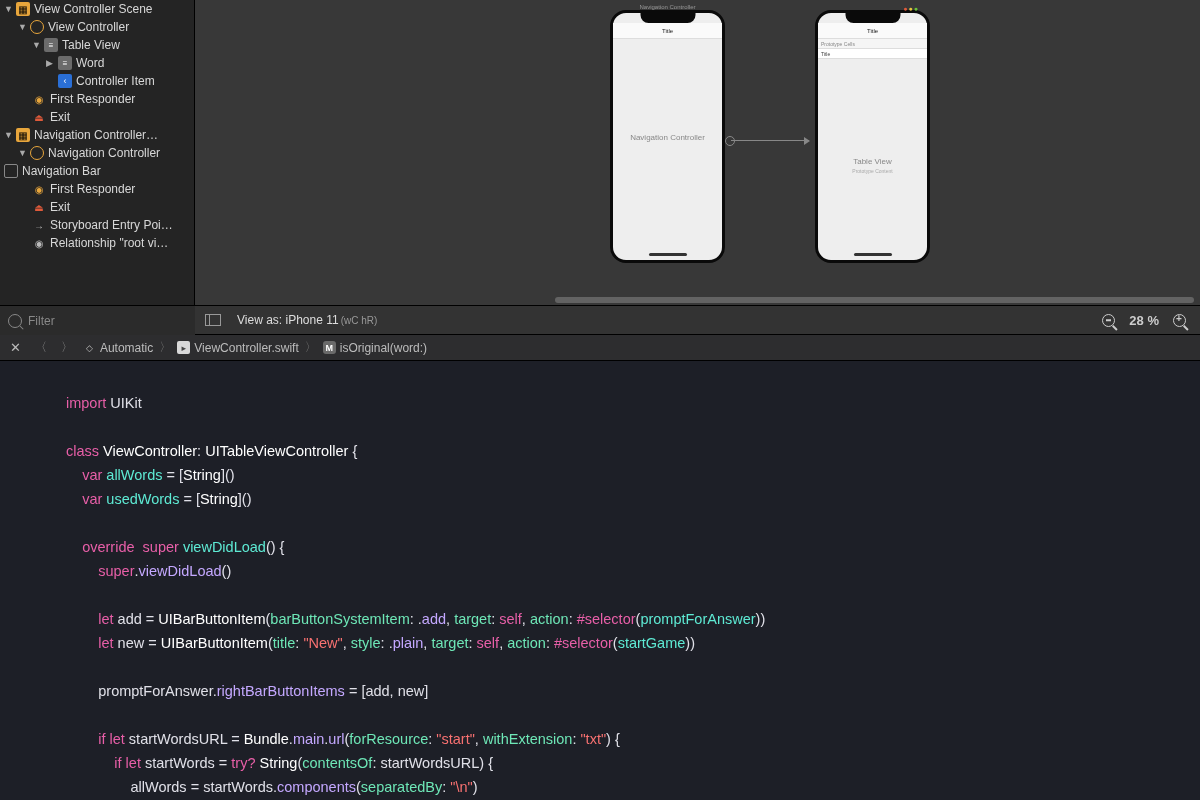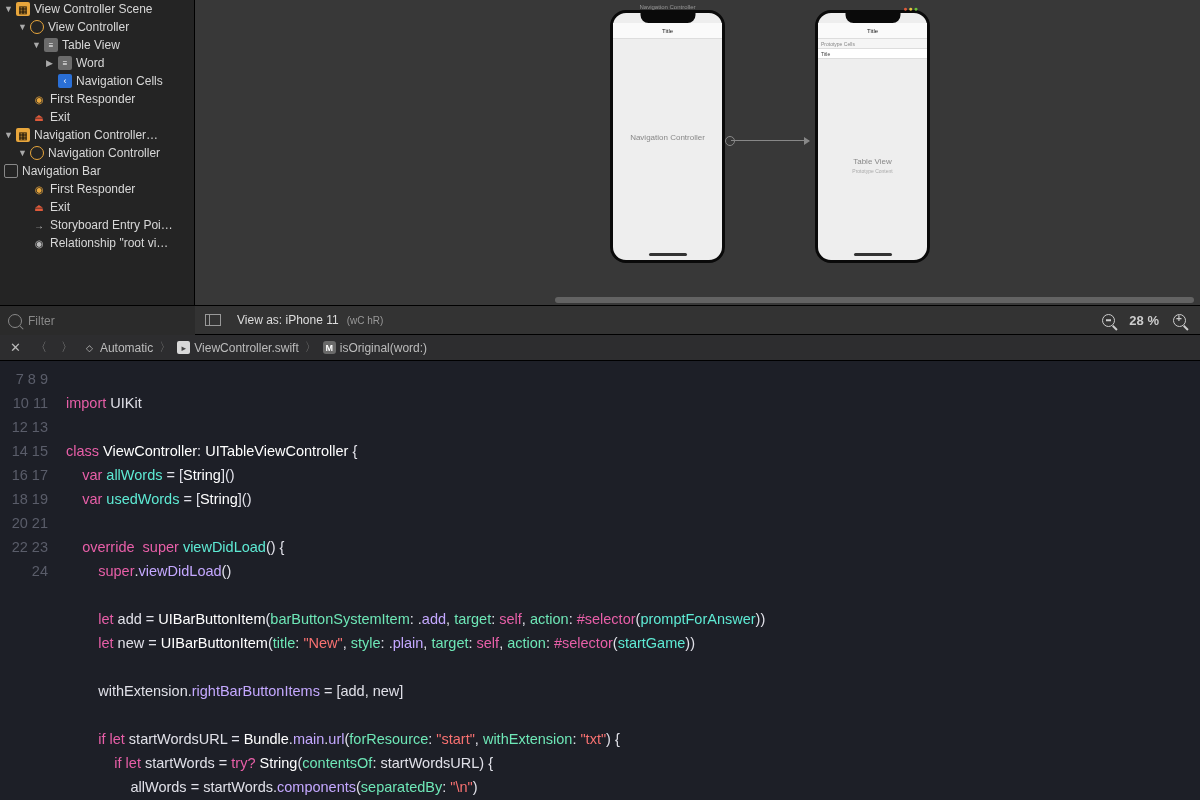--- a/index.html
+++ b/index.html
@@ -59,21 +59,21 @@
 .canvas-scroll { position:absolute; bottom:2px; left:360px; right:6px; height:6px; background:rgba(180,180,180,0.35); border-radius:3px; }
 
 
 .viewas-bar {
   position: absolute; left: 195px; top: 305px; right: 0; height: 30px;
   background: #333; border-top: 1px solid #000; border-bottom: 1px solid #000;
   display: flex; align-items: center; font-size: 12px; color: #ddd; padding: 0 10px;
 }
 .viewas-bar .panel-ico { width:16px; height:12px; border:1px solid #999; position:relative; margin-right:16px; }
 .viewas-bar .panel-ico::before { content:''; position:absolute; left:3px; top:0; bottom:0; width:1px; background:#999; }
-.viewas-bar .sizeclass { font-size:10px; color:#999; margin-left:8px; }
+.viewas-bar .sizeclass { font-size:10px; color:#999; margin-left:2px; }
 .zoom-group { position:absolute; right:14px; display:flex; align-items:center; gap:14px; color:#ccc; font-size:13px;font-weight:bold; }
 .mag { width:13px; height:13px; border:1.5px solid #ccc; border-radius:8px; position:relative; }
 .mag::after { content:''; position:absolute; width:6px; height:1.5px; background:#ccc; bottom:-3px; right:-4px; transform:rotate(45deg); }
 .mag.minus::before { content:''; position:absolute; left:3px; right:3px; top:50%; height:1.5px; background:#ccc; transform:translateY(-50%); }
 .mag.plus::before { content:'+'; position:absolute; left:2px; top:-2px; font-size:10px; color:#ccc; }
 
 
 .jumpbar {
   position: absolute; left: 0; top: 335px; right: 0; height: 26px;
   background: #2d2d2f; border-bottom: 1px solid #000;
@@ -131,21 +131,21 @@
     <span>Table View</span>
   </div>
   <div class="outline-row" style="padding-left:46px">
     <span class="tri">▶</span>
     <span class="ico ico-tv">≡</span>
     <span>Word</span>
   </div>
   <div class="outline-row" style="padding-left:46px">
     <span class="tri" style="visibility:hidden">▶</span>
     <span class="ico ico-nav">‹</span>
-    <span>Navigation Cells</span>
+    <span>Controller Item</span>
   </div>
   <div class="outline-row" style="padding-left:32px">
     <span class="ico ico-fr">◉</span>
     <span>First Responder</span>
   </div>
   <div class="outline-row" style="padding-left:32px">
     <span class="ico ico-exit">⏏</span>
     <span>Exit</span>
   </div>
 
@@ -238,51 +238,32 @@
     <span>ViewController.swift</span>
   </span>
   <span class="sep">〉</span>
   <span class="crumb">
     <span class="mini-ico mini-m">M</span>
     <span>isOriginal(word:)</span>
   </span>
 </div>
 
 <div class="editor">
-  <div class="gutter" id="gutter">7
-8
-9
-10
-11
-12
-13
-14
-15
-16
-17
-18
-19
-20
-21
-22
-23
-24
-</div>
   <div class="code-lines" id="codelines">
 <span class="kw">import</span> <span class="plain">UIKit</span>
 
 <span class="kw">class</span> <span class="type">ViewController</span><span class="plain">:</span> <span class="type">UITableViewController</span> <span class="plain">{</span>
     <span class="kw">var</span> <span class="prop">allWords</span> <span class="plain">= [</span><span class="type">String</span><span class="plain">]()</span>
     <span class="kw">var</span> <span class="prop">usedWords</span> <span class="plain">= [</span><span class="type">String</span><span class="plain">]()</span>
 
     <span class="kw">override</span>  <span class="kw">super</span> <span class="fn">viewDidLoad</span><span class="plain">() {</span>
         <span class="kw">super</span><span class="plain">.</span><span class="fnsys">viewDidLoad</span><span class="plain">()</span>
 
         <span class="kw">let</span> <span class="plain">add = </span><span class="type">UIBarButtonItem</span><span class="plain">(</span><span class="param">barButtonSystemItem</span><span class="plain">: .</span><span class="enum">add</span><span class="plain">, </span><span class="param">target</span><span class="plain">: </span><span class="kw">self</span><span class="plain">, </span><span class="param">action</span><span class="plain">: </span><span class="kw">#selector</span><span class="plain">(</span><span class="fn">promptForAnswer</span><span class="plain">))</span>
         <span class="kw">let</span> <span class="plain">new = </span><span class="type">UIBarButtonItem</span><span class="plain">(</span><span class="param">title</span><span class="plain">: </span><span class="str">"New"</span><span class="plain">, </span><span class="param">style</span><span class="plain">: .</span><span class="enum">plain</span><span class="plain">, </span><span class="param">target</span><span class="plain">: </span><span class="kw">self</span><span class="plain">, </span><span class="param">action</span><span class="plain">: </span><span class="kw">#selector</span><span class="plain">(</span><span class="fn">startGame</span><span class="plain">))</span>
 
-        <span class="plain">withExtension.</span><span class="fnsys">rightBarButtonItems</span><span class="plain"> = [add, new]</span>
+        <span class="plain">promptForAnswer.</span><span class="fnsys">rightBarButtonItems</span><span class="plain"> = [add, new]</span>
 
         <span class="kw">if let</span> <span class="plain">startWordsURL = </span><span class="type">Bundle</span><span class="plain">.</span><span class="fnsys">main</span><span class="plain">.</span><span class="fnsys">url</span><span class="plain">(</span><span class="param">forResource</span><span class="plain">: </span><span class="str">"start"</span><span class="plain">, </span><span class="param">withExtension</span><span class="plain">: </span><span class="str">"txt"</span><span class="plain">) {</span>
             <span class="kw">if let</span> <span class="plain">startWords = </span><span class="kw">try?</span> <span class="type">String</span><span class="plain">(</span><span class="param">contentsOf</span><span class="plain">: startWordsURL) {</span>
                 <span class="plain">allWords = startWords.</span><span class="fnsys">components</span><span class="plain">(</span><span class="param">separatedBy</span><span class="plain">: </span><span class="str">"\n"</span><span class="plain">)</span>
 </div>
 </div>
 
 </body></html>

